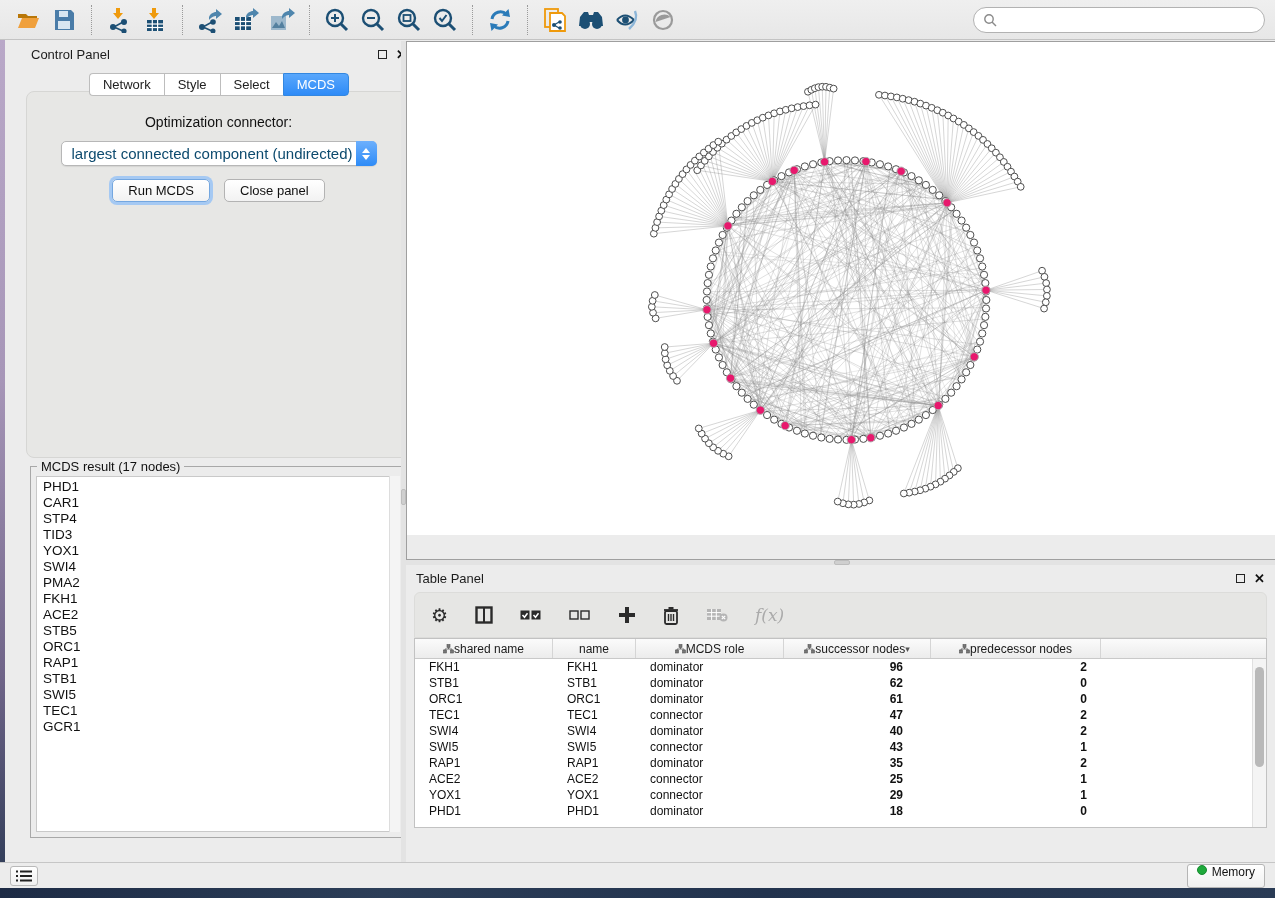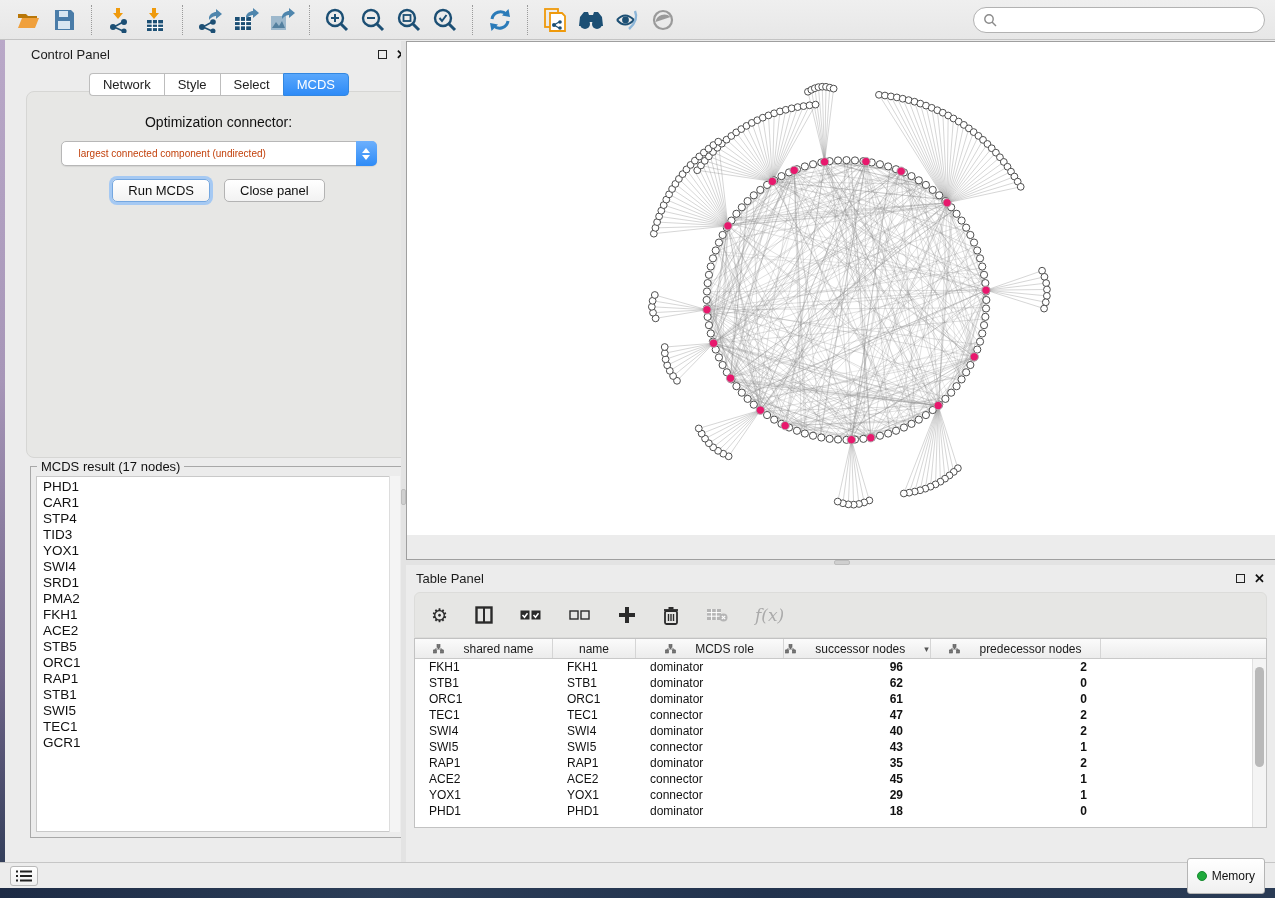--- a/index.html
+++ b/index.html
@@ -37,21 +37,21 @@
     padding:3px 13px; border-right:none; }
   .cp-tab:first-child { border-radius:4px 0 0 4px; }
   .cp-tab:last-child { border-right:1px solid #bdbdbd; border-radius:0 4px 4px 0; }
   .cp-tab.sel { background:linear-gradient(#59a7fc,#2e8bf7); color:#fff; border-color:#3387e0; }
   .cp-card { position:absolute; left:5px; top:50px; width:385px; height:367px;
     background:#e7e7e5; border:1px solid #d6d6d4; border-radius:8px; }
   .opt-label { text-align:center; font-size:14px; color:#111; margin-top:22px; }
   .dropdown { margin:11px auto 0; width:316px; height:25px; background:#fff;
     border:1px solid #b7b7b7; border-radius:5px; display:flex; align-items:center;
     box-shadow:0 1px 1px rgba(0,0,0,.08); }
-  .dropdown .dd-text { flex:1; font-size:10px; color:#c2410c; padding-left:17px; white-space:nowrap; }
+  .dropdown .dd-text { flex:1; font-size:15px; color:#0c4a6e; padding-left:10px; white-space:nowrap; }
   .dd-stepper { width:21px; height:25px; margin-right:-1px; border-radius:0 5px 5px 0;
     background:linear-gradient(#6cb0fd,#2e8bf7); display:flex; flex-direction:column;
     align-items:center; justify-content:center; gap:2px; }
   .dd-up { width:0; height:0; border-left:4px solid transparent; border-right:4px solid transparent;
     border-bottom:5px solid #fff; }
   .dd-down { width:0; height:0; border-left:4px solid transparent; border-right:4px solid transparent;
     border-top:5px solid #fff; }
   .btn-row { display:flex; justify-content:center; gap:14px; margin-top:13px; }
   .mac-btn { font-size:13px; color:#111; background:linear-gradient(#fff,#f2f2f2);
     border:1px solid #b3b3b3; border-radius:5px; padding:3px 15px;
@@ -90,21 +90,21 @@
   .tp-toolbar { position:absolute; left:8px; top:27px; right:8px; height:46px;
     background:#e6e6e4; border:1px solid #dcdcda; border-radius:6px 6px 0 0;
     display:flex; align-items:center; padding-left:16px; gap:27px; }
   .tp-icon { display:flex; align-items:center; justify-content:center; height:24px; }
   .glyph { font-size:19px; color:#2b2b2b; line-height:1; }
   .fx { font-family:"DejaVu Serif", serif; font-style:italic; font-size:17px; color:#aaa; }
   .ntable { position:absolute; left:8px; top:73px; right:8px; height:190px; background:#fff;
     border:1px solid #c2c2c2; overflow:hidden; }
   .thead { display:flex; height:20px; background:linear-gradient(#fbfbfb,#ececec);
     border-bottom:1px solid #c9c9c9; }
-  .th { display:flex; align-items:center; justify-content:center; gap:19px;
+  .th { display:flex; align-items:center; justify-content:center; gap:0;
     font-size:12px; color:#1a1a1a; border-right:1px solid #d5d5d5; }
   .sortchev { font-size:9px; color:#555; }
   .trow { display:flex; height:16px; align-items:center; font-size:12px; color:#111; }
   .td { overflow:hidden; white-space:nowrap; }
   .td.left { padding-left:14px; text-align:left; }
   .td.num { text-align:right;font-weight:bold; }
   .tscroll { position:absolute; right:0; top:20px; bottom:0; width:14px; background:#f4f4f4;
     border-left:1px solid #e0e0e0; }
   .tthumb { position:absolute; left:2px; top:8px; width:9px; height:100px;
     background:#b9b9b9; border-radius:5px; }
@@ -115,22 +115,22 @@
   .tp-tab:last-child { border-right:1px solid #c0c0c0; border-radius:0 4px 4px 0; }
   .tp-tab.sel { background:linear-gradient(#59a7fc,#2e8bf7); color:#fff; border-color:#3387e0; }
 
   
   .statusbar { position:absolute; left:0; top:862px; width:1275px; height:26px;
     background:#ececec; border-top:1px solid #c6c6c6; display:flex; align-items:center;
     padding:0 10px; }
   .status-left-btn { width:28px; height:20px; background:linear-gradient(#fff,#f0f0f0);
     border:1px solid #b9b9b9; border-radius:3px; display:flex; align-items:center;
     justify-content:center; }
-  .memory-btn { margin-left:auto; height:36px; background:linear-gradient(#fff,#f0f0f0);
-    border:1px solid #b5b5b5; border-radius:3px; display:flex; align-items:center;
+  .memory-btn { margin-left:auto; height:24px; background:linear-gradient(#fff,#f0f0f0);
+    border:1px solid #b5b5b5; border-radius:3px; display:flex; 
     gap:5px; padding:0 9px; font-size:12px; color:#111; }
   .memdot { width:10px; height:10px; border-radius:50%; background:#1faa3c; border:1px solid #178a30; }
 </style>
 </head>
 <body>
 
 <div id="app">
 
   <div class="toolbar">
     <div class="tb-btn">
@@ -319,21 +319,20 @@
     </div>
     <div class="result-box">
       <span class="result-legend">MCDS result (17 nodes)</span>
       <div class="result-list" id="result-list">
           <div class="result-item">PHD1</div>
           <div class="result-item">CAR1</div>
           <div class="result-item">STP4</div>
           <div class="result-item">TID3</div>
           <div class="result-item">YOX1</div>
           <div class="result-item">SWI4</div>
-          <div class="result-item">SRD1</div>
           <div class="result-item">PMA2</div>
           <div class="result-item">FKH1</div>
           <div class="result-item">ACE2</div>
           <div class="result-item">STB5</div>
           <div class="result-item">ORC1</div>
           <div class="result-item">RAP1</div>
           <div class="result-item">STB1</div>
           <div class="result-item">SWI5</div>
           <div class="result-item">TEC1</div>
           <div class="result-item">GCR1</div>
@@ -1276,21 +1275,21 @@
             <div class="td left" style="width: 138px;">RAP1</div>
             <div class="td left" style="width: 83px;">RAP1</div>
             <div class="td left" style="width: 148px;">dominator</div>
             <div class="td num" style="width: 147px; padding-right: 28px;">35</div>
             <div class="td num" style="width: 170px; padding-right: 14px;">2</div>
           </div>
           <div class="trow">
             <div class="td left" style="width: 138px;">ACE2</div>
             <div class="td left" style="width: 83px;">ACE2</div>
             <div class="td left" style="width: 148px;">connector</div>
-            <div class="td num" style="width: 147px; padding-right: 28px;">45</div>
+            <div class="td num" style="width: 147px; padding-right: 28px;">25</div>
             <div class="td num" style="width: 170px; padding-right: 14px;">1</div>
           </div>
           <div class="trow">
             <div class="td left" style="width: 138px;">YOX1</div>
             <div class="td left" style="width: 83px;">YOX1</div>
             <div class="td left" style="width: 148px;">connector</div>
             <div class="td num" style="width: 147px; padding-right: 28px;">29</div>
             <div class="td num" style="width: 170px; padding-right: 14px;">1</div>
           </div>
           <div class="trow">

